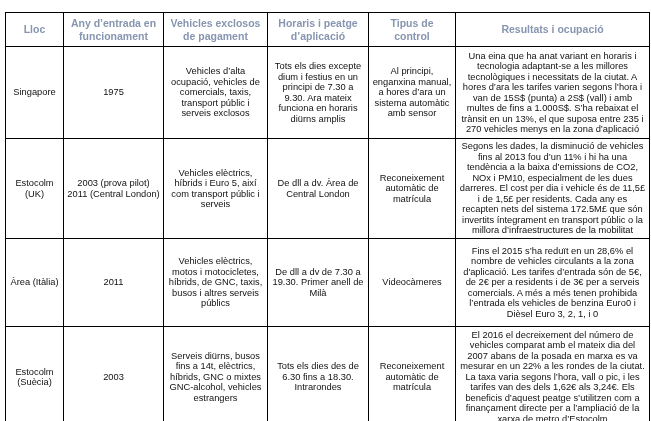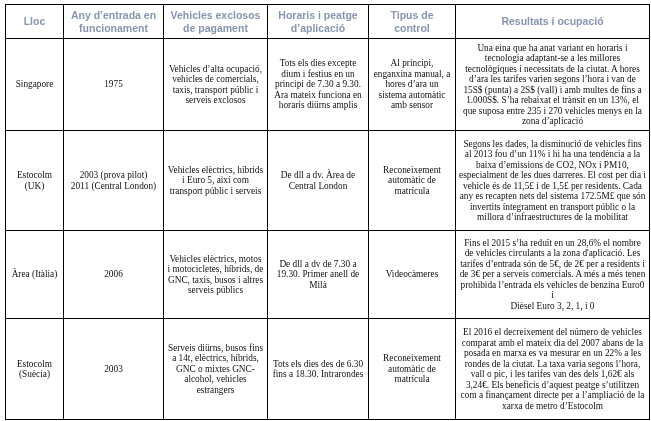--- a/index.html
+++ b/index.html
@@ -7,21 +7,21 @@
     padding: 0;
     background: #ffffff;
     font-family: "Liberation Sans", sans-serif;
   }
   .page {
     width: 651px;
     height: 421px;
     background: #ffffff;
     overflow: hidden;
     box-sizing: border-box;
-    padding: 4px 0 0 5px;
+    padding: 12px 0 0 5px;
   }
   table.ctable {
     border-collapse: collapse;
     table-layout: fixed;
     width: 644px;
   }
   table.ctable th, table.ctable td {
     border: 1px solid #000000;
     background: #ffffff;
     text-align: center;
@@ -34,21 +34,20 @@
   table.ctable th {
     color: #8795B0;
     font-weight: bold;
     font-size: 10.5px;
     line-height: 1.15;
   }
   table.ctable td {
     color: #111111;
     font-size: 9.3px;
     line-height: 1.13;
-    font-family: Liberation Serif, serif;
   }
   tr.hdr   { height: 34px; }
   tr.row-0 { height: 92px; }
   tr.row-1 { height: 100px; }
   tr.row-2 { height: 88px; }
   tr.row-3 { height: 101px; }
   col.c-lloc     { width: 58px; }
   col.c-any      { width: 100px; }
   col.c-vehicles { width: 104px; }
   col.c-horaris  { width: 101px; }
@@ -92,21 +91,21 @@
 (UK)</td>
         <td>2003 (prova pilot)
 2011 (Central London)</td>
         <td>Vehicles elèctrics, híbrids i Euro 5, així com transport públic i serveis</td>
         <td>De dll a dv. Àrea de Central London</td>
         <td>Reconeixement automàtic de matrícula</td>
         <td>Segons les dades, la disminució de vehicles fins al 2013 fou d’un 11% i hi ha una tendència a la baixa d’emissions de CO2, NOx i PM10, especialment de les dues darreres. El cost per dia i vehicle és de 11,5£ i de 1,5£ per residents. Cada any es recapten nets del sistema 172.5M£ que són invertits íntegrament en transport públic o la millora d’infraestructures de la mobilitat</td>
       </tr>
       <tr class="row-2">
         <td>Àrea (Itàlia)</td>
-        <td>2006</td>
+        <td>2011</td>
         <td>Vehicles elèctrics, motos i motocicletes, híbrids, de GNC, taxis, busos i altres serveis públics</td>
         <td>De dll a dv de 7.30 a 19.30. Primer anell de Milà</td>
         <td>Videocàmeres</td>
         <td>Fins el 2015 s’ha reduït en un 28,6% el nombre de vehicles circulants a la zona d'aplicació. Les tarifes d’entrada són de 5€, de 2€ per a residents i de 3€ per a serveis comercials. A més a més tenen prohibida l’entrada els vehicles de benzina Euro0 i
 Dièsel Euro 3, 2, 1, i 0</td>
       </tr>
       <tr class="row-3">
         <td>Estocolm
 (Suècia)</td>
         <td>2003</td>

